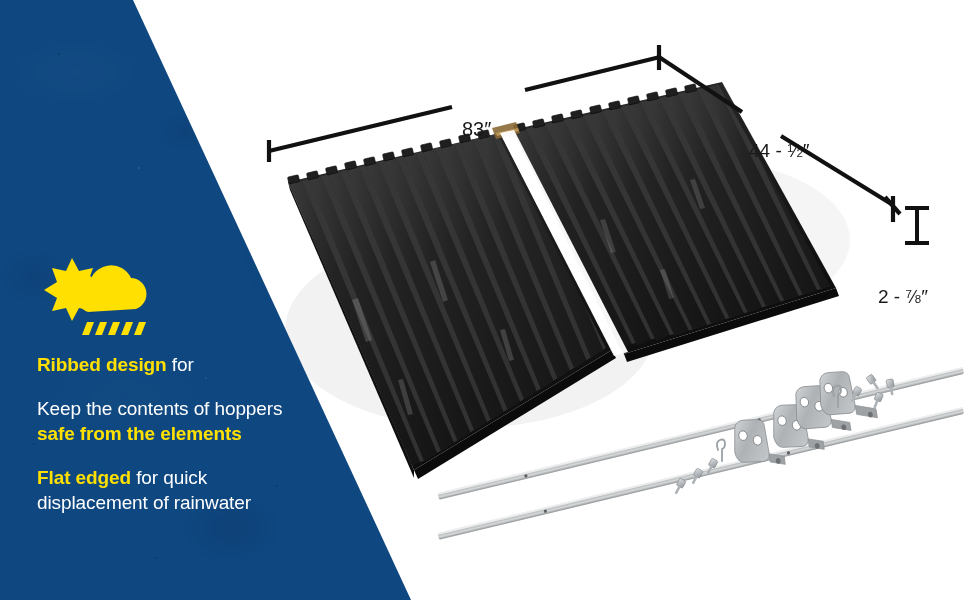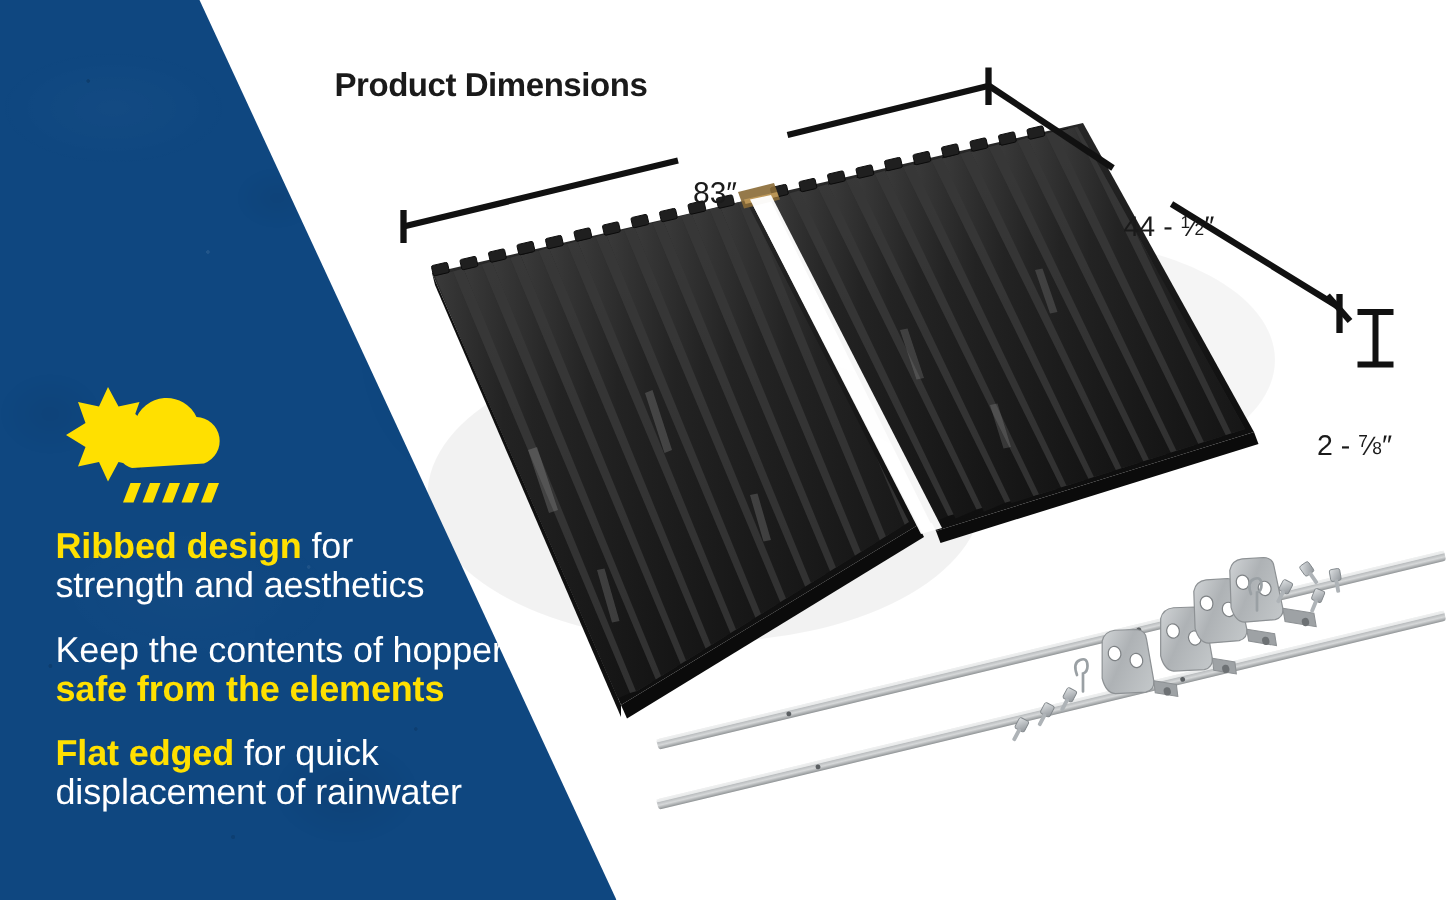--- a/index.html
+++ b/index.html
@@ -72,21 +72,21 @@
 
   
   .features {
     position: absolute;
     left: 37px; top: 352px;
     width: 330px;
     z-index: 6;
   }
   .feature {
     color: #ffffff;
-    font-size: 24px;
+    font-size: 19px;
     line-height: 25.5px;
     letter-spacing: -0.1px;
     margin-bottom: 18px;
   }
   .feature:last-child { margin-bottom: 0; }
   .hl {
     color: #ffe000;
     font-weight: 700;
   }
   .plain { font-weight: 400; }
@@ -499,21 +499,20 @@
 
     <div class="dim-label" id="lbl-66">
       <span>44</span><span> - </span><span class="fr"><sup>1</sup><span class="sl">⁄</span><sub>2</sub></span><span>″</span>
     </div>
 
     <div class="dim-label" id="lbl-287">
       <span>2</span><span> - </span><span class="fr"><sup>7</sup><span class="sl">⁄</span><sub>8</sub></span><span>″</span>
     </div>
   </div>
 
-  <div class="page-title">Product Dimensions</div>
 
   <div class="blue-panel">
     <div class="texture"></div>
     <div class="speckle"></div>
   </div>
 
   <div class="weather-icon">
     <svg viewBox="0 0 124 104" width="124" height="104" xmlns="http://www.w3.org/2000/svg">
       <g fill="#ffe000">
 
@@ -530,21 +529,20 @@
         <path d="M88,74 l7,0 l-5,13 l-7,0 Z"></path>
         <path d="M101,74 l7,0 l-5,13 l-7,0 Z"></path>
       </g>
     </svg>
   </div>
 
   <div class="features">
 
     <div class="feature">
       <span class="hl">Ribbed design</span><span class="plain"> for</span><br>
-      <span class="plain">strength and aesthetics</span>
     </div>
 
     <div class="feature">
       <span class="plain">Keep the contents of hoppers</span><br>
       <span class="hl">safe from the elements</span>
     </div>
 
     <div class="feature">
       <span class="hl">Flat edged</span><span class="plain"> for quick</span><br>
       <span class="plain">displacement of rainwater</span>

